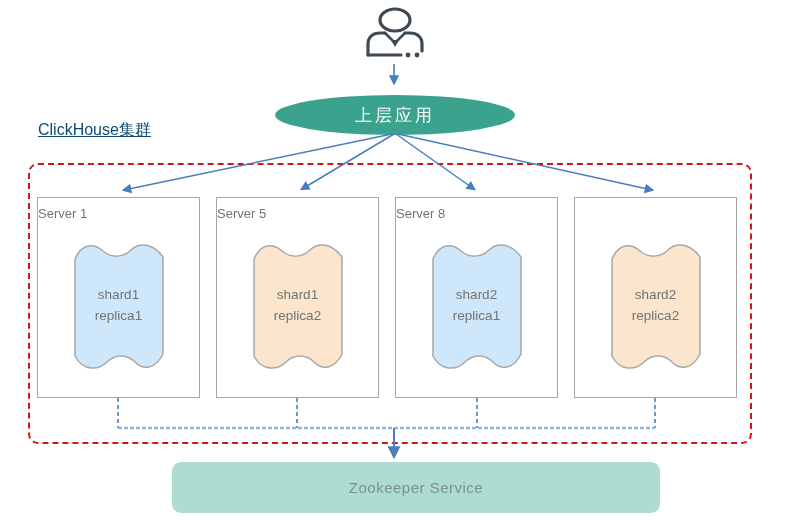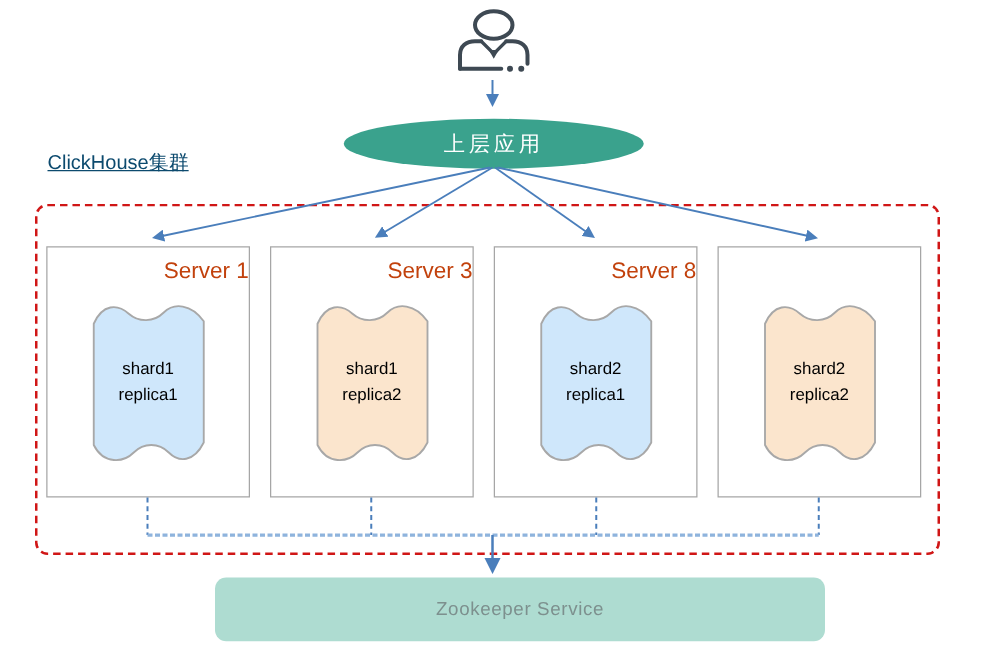--- a/index.html
+++ b/index.html
@@ -26,26 +26,26 @@
     position:absolute;left:28px;top:163px;width:724px;height:281px;
     border:2px dashed #d01616;border-radius:10px;box-sizing:border-box;
   }
 
   .server{
     position:absolute;top:197px;width:163px;height:201px;
     background:#ffffff;border:1px solid #a6a6a6;box-sizing:border-box;
   }
   .s1{left:37px}.s2{left:216px}.s3{left:395px}.s4{left:574px}
   .server-title{
-    margin-top:8px;text-align:right;color:#c2410c;font-size:18px;
+    margin-top:8px;text-align:left;color:#737373;font-size:13px;
   }
   .doc{position:absolute;left:32px;top:42px;}
   .doc-text{
     position:absolute;left:0;width:100%;top:86px;text-align:center;
-    font-size:13.5px;color:#000000;line-height:21px;
+    font-size:13.5px;color:#737373;line-height:21px;
   }
   .doc-text span{display:block;}
 
   .zk{
     position:absolute;left:156px;top:462px;width:488px;height:51px;
     background:#aedcd1;border-radius:9px;
     display:flex;align-items:center;justify-content:center;margin-left:16px;
   }
   .zk span{color:#7d908e;font-size:15px;letter-spacing:.5px;}
 </style>
@@ -79,21 +79,21 @@
     <svg class="doc" width="99" height="133" viewBox="0 0 99 133">
       <path d="M5,19 C12,3 24,3 33,11 C41,18 53,18 61,10 C69,2 83,3 93,17 L93,114 C85,130 73,130 65,122 C57,114 45,114 37,122 C29,130 13,132 5,116 Z" stroke="#a8a8a8" stroke-width="1.5" stroke-linejoin="round" fill="#cfe7fb"></path>
     </svg>
     <div class="doc-text">
       <span>shard1</span>
       <span>replica1</span>
     </div>
   </div>
 
   <div class="server s2">
-    <div class="server-title">Server 3</div>
+    <div class="server-title">Server 5</div>
     <svg class="doc" width="99" height="133" viewBox="0 0 99 133">
       <path d="M5,19 C12,3 24,3 33,11 C41,18 53,18 61,10 C69,2 83,3 93,17 L93,114 C85,130 73,130 65,122 C57,114 45,114 37,122 C29,130 13,132 5,116 Z" stroke="#a8a8a8" stroke-width="1.5" stroke-linejoin="round" fill="#fbe5cd"></path>
     </svg>
     <div class="doc-text">
       <span>shard1</span>
       <span>replica2</span>
     </div>
   </div>
 
   <div class="server s3">

